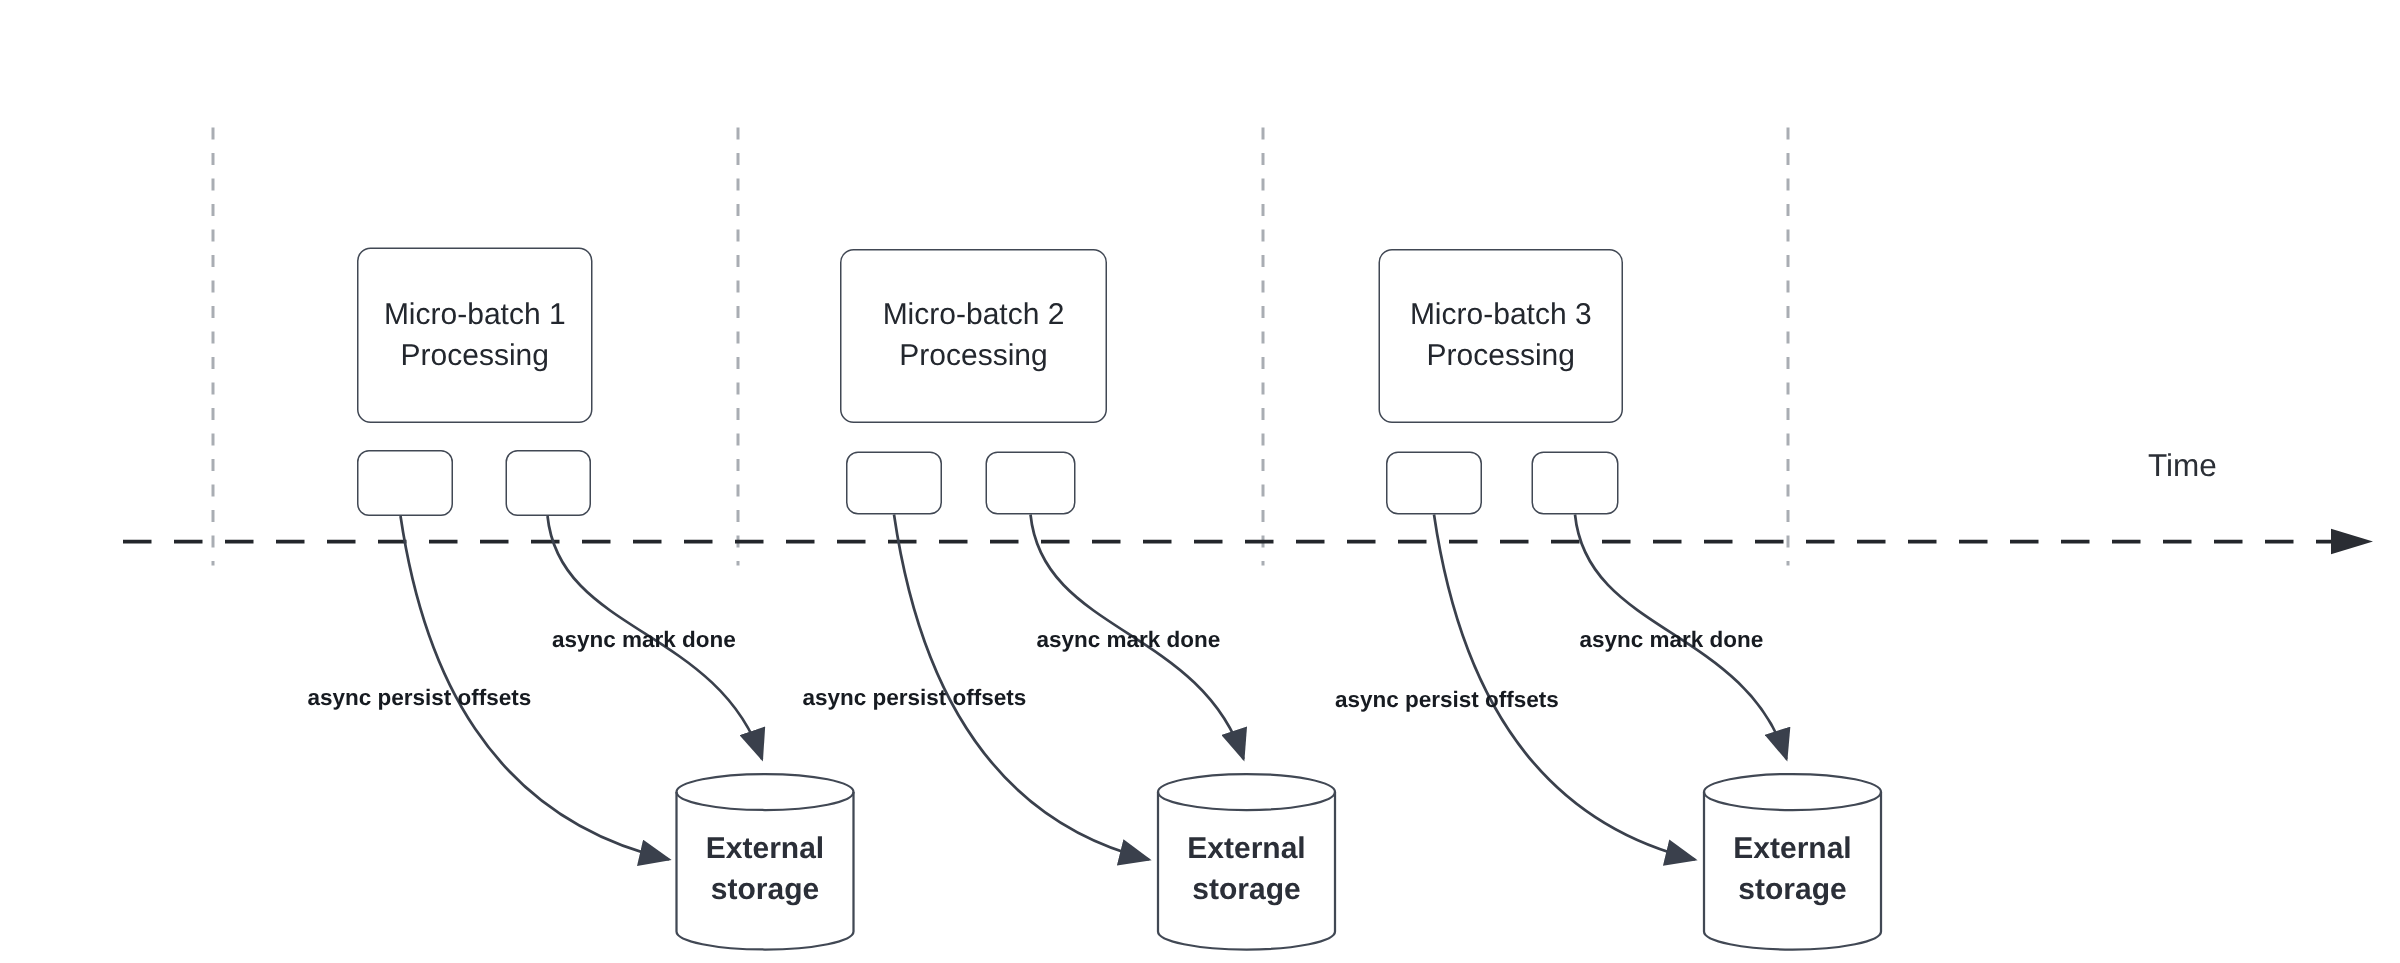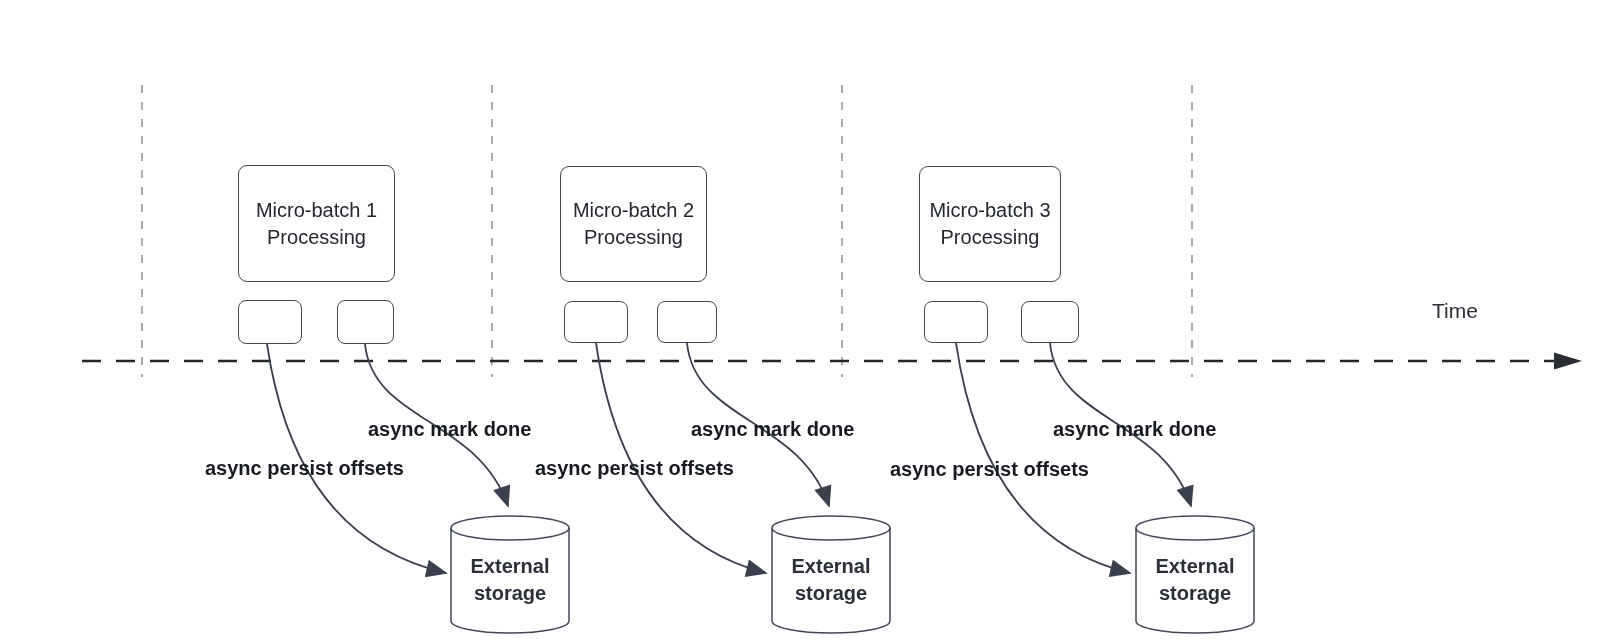--- a/index.html
+++ b/index.html
@@ -39,21 +39,21 @@
   }
   .small-box {
     position: absolute;
     box-sizing: border-box;
     background: #ffffff;
     border: 1.5px solid #414854;
     border-radius: 8px;
   }
   .edge-label {
     position: absolute;
-    font-size: 20px;
+    font-size: 15px;
     font-weight: 700;
     color: #171b21;
     white-space: nowrap;
   }
   .storage-label {
     position: absolute;
     width: 118px;
     text-align: center;
     font-size: 20px;
     line-height: 27px;
@@ -116,34 +116,34 @@
   </div>
   <div class="small-box" style="left:238px; top:260px; width:64px; height:44px;"></div>
   <div class="small-box" style="left:337px; top:260px; width:57px; height:44px;"></div>
   <div class="edge-label" style="left:205px; top:417px;">async persist offsets</div>
   <div class="edge-label" style="left:368px; top:378px;">async mark done</div>
   <div class="storage-label" style="left:451px; top:513px;">
     <div>External</div>
     <div>storage</div>
   </div>
 
-  <div class="big-box" style="left:560px; top:126px; width:147px; height:116px;">
+  <div class="big-box" style="left:560px; top:126px; width:178px; height:116px;">
     <div>Micro-batch 2</div>
     <div>Processing</div>
   </div>
   <div class="small-box" style="left:564px; top:261px; width:64px; height:42px;"></div>
   <div class="small-box" style="left:657px; top:261px; width:60px; height:42px;"></div>
   <div class="edge-label" style="left:535px; top:417px;">async persist offsets</div>
   <div class="edge-label" style="left:691px; top:378px;">async mark done</div>
   <div class="storage-label" style="left:772px; top:513px;">
     <div>External</div>
     <div>storage</div>
   </div>
 
-  <div class="big-box" style="left:919px; top:126px; width:142px; height:116px;justify-content:center;">
+  <div class="big-box" style="left:919px; top:126px; width:163px; height:116px;justify-content:center;">
     <div>Micro-batch 3</div>
     <div>Processing</div>
   </div>
   <div class="small-box" style="left:924px; top:261px; width:64px; height:42px;"></div>
   <div class="small-box" style="left:1021px; top:261px; width:58px; height:42px;"></div>
   <div class="edge-label" style="left:890px; top:418px;">async persist offsets</div>
   <div class="edge-label" style="left:1053px; top:378px;">async mark done</div>
   <div class="storage-label" style="left:1136px; top:513px;">
     <div>External</div>
     <div>storage</div>

